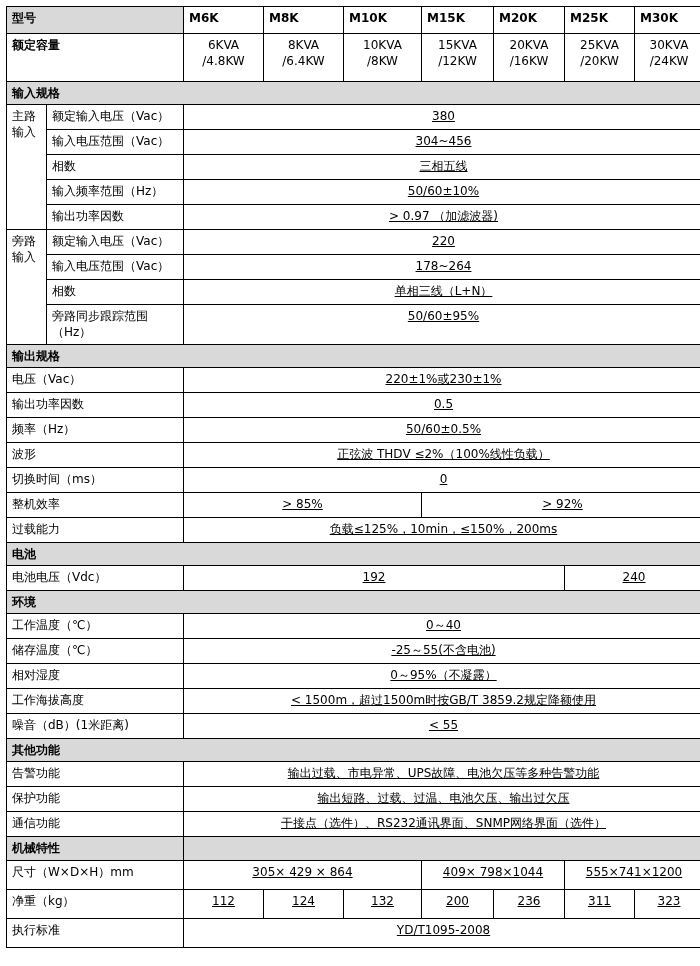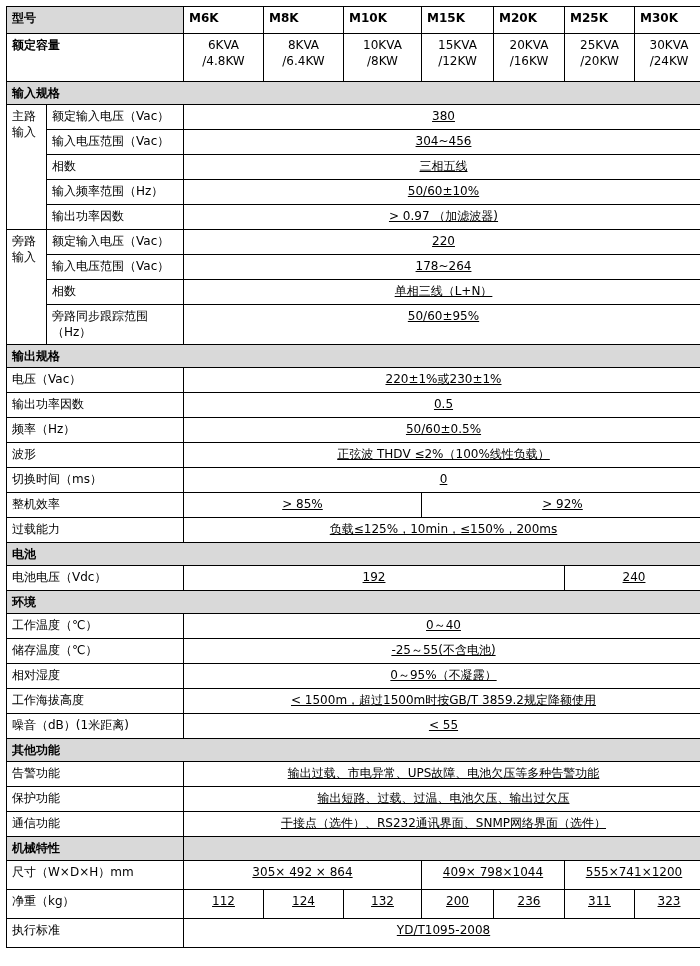--- a/index.html
+++ b/index.html
@@ -223,21 +223,21 @@
     <td colspan="2" class="lbl">通信功能</td>
     <td colspan="7" class="val">干接点（选件）、RS232通讯界面、SNMP网络界面（选件）</td>
   </tr>
 
   <tr class="r-sec">
     <td colspan="2" class="gray bold lbl">机械特性</td>
     <td colspan="7" class="gray"></td>
   </tr>
   <tr class="r-mech">
     <td colspan="2" class="lbl">尺寸（W×D×H）mm</td>
-    <td colspan="3" class="val">305× 492 × 864</td>
+    <td colspan="3" class="val">305× 429 × 864</td>
     <td colspan="2" class="val">409× 798×1044</td>
     <td colspan="2" class="val">555×741×1200</td>
   </tr>
   <tr class="r-mech">
     <td colspan="2" class="lbl">净重（kg）</td>
     <td class="val">112</td>
     <td class="val">124</td>
     <td class="val">132</td>
     <td class="val">200</td>
     <td class="val">236</td>

